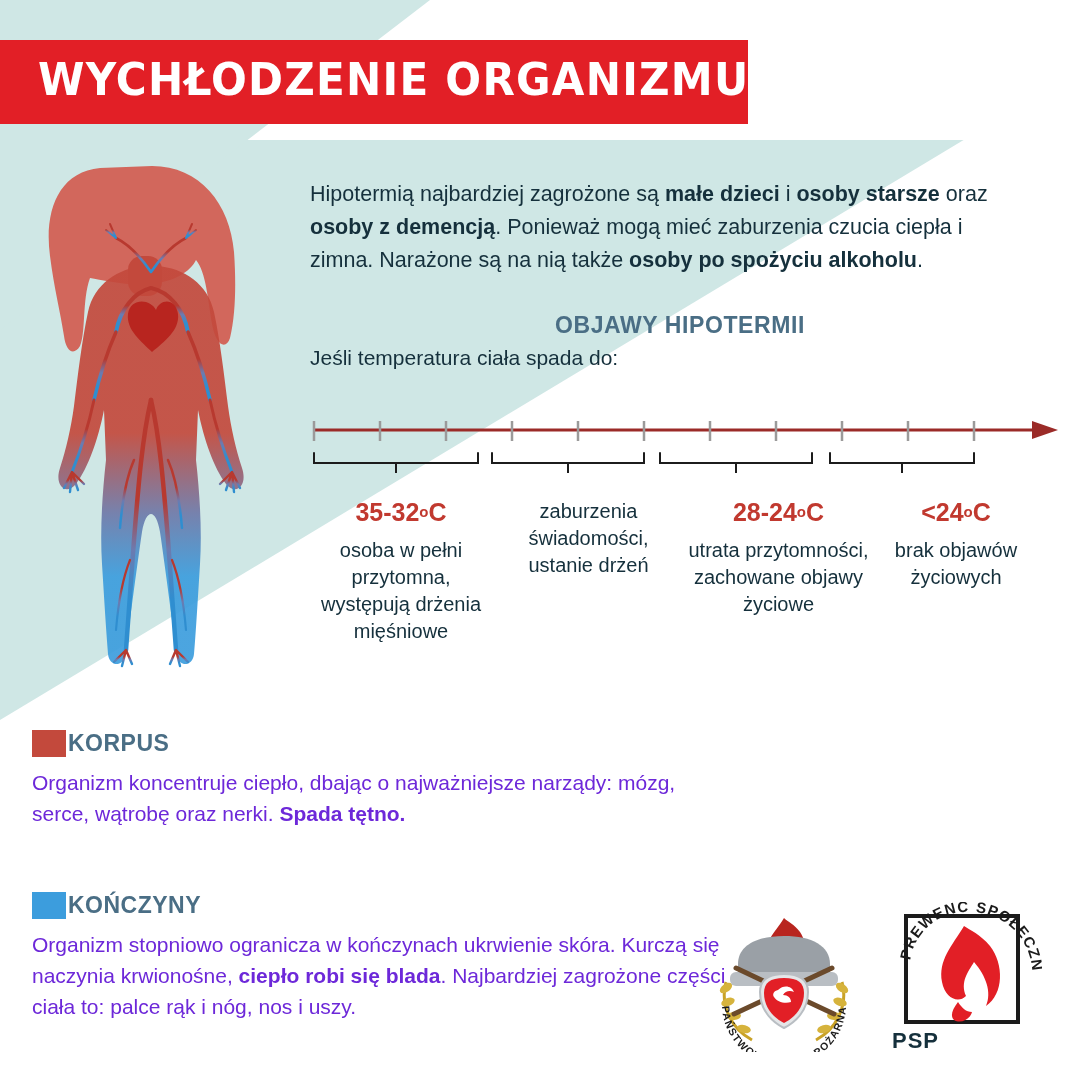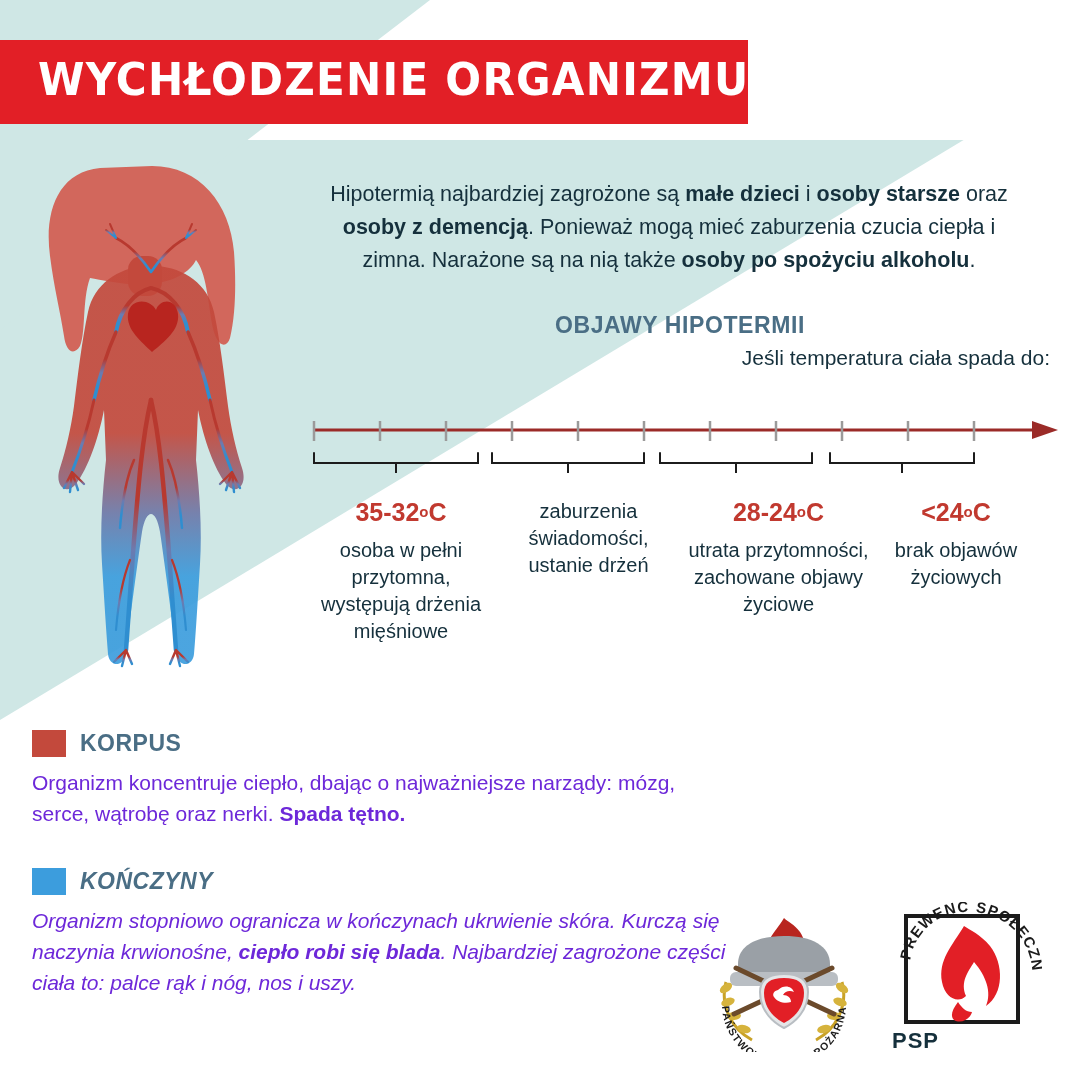--- a/index.html
+++ b/index.html
@@ -64,39 +64,39 @@
 
   
   .intro {
     position: absolute;
     left: 310px; top: 178px;
     width: 718px;
     z-index: 4;
     font-size: 21.5px;
     line-height: 33px;
     color: #15303c;
-    text-align: center;
+    text-align: left;
   }
   .intro b { font-weight: bold; }
 
   
   .sym-title {
     position: absolute;
     left: 310px; top: 312px; width: 740px;
     text-align: center;
     font-size: 23px;
     font-weight: bold;
     color: #4a6e85;
     letter-spacing: 0.6px;
     z-index: 4;
   }
   .sym-sub {
     position: absolute;
     left: 310px; top: 346px; width: 740px;
-    text-align: right;
+    text-align: left;
     font-size: 21px;
     color: #15303c;
     z-index: 4;
   }
 
   
   .axis-wrap {
     position: absolute;
     left: 310px; top: 415px;
     width: 750px; height: 70px;
@@ -129,33 +129,33 @@
   
   .figure {
     position: absolute;
     left: 30px; top: 160px;
     width: 270px; height: 520px;
     z-index: 4;
   }
 
   
   .section { position: absolute; z-index: 4; }
-  .sec-head { display: flex; align-items: flex-end; gap: 14px; margin-bottom: 10px; }
+  .sec-head { display: flex; align-items: flex-end; gap: 2px; margin-bottom: 10px; }
   .swatch { width: 34px; height: 27px; display: block; }
   .swatch.korpus { background: #c3493c; }
   .swatch.konczyny { background: #3c9ddd; }
   .sec-title {
     font-size: 23px; font-weight: bold; letter-spacing: .5px;
     color: #4a6e85;
   }
   .sec-body { font-size: 21px; line-height: 31px; color: #6d28d9; }
   .sec-body b { font-weight: bold; }
 
   #sec-korpus { left: 32px; top: 730px; width: 700px; }
-  #sec-konczyny { left: 32px; top: 868px; width: 720px; font-style: italic; }
+  #sec-konczyny { left: 32px; top: 892px; width: 720px; }
 
   
   .logos { position: absolute; right: 38px; bottom: 28px; z-index: 5; display: flex; align-items: flex-end; gap: 28px; }
   .psp-logo { width: 160px; height: 140px; }
   .prew-logo { width: 150px; height: 150px; position: relative; }
   .prew-label {
     position: absolute; bottom: -2px; left: 0; width: 100%;
     font-size: 22px; font-weight: bold; color: #15303c;
     letter-spacing: 1px;
   }

